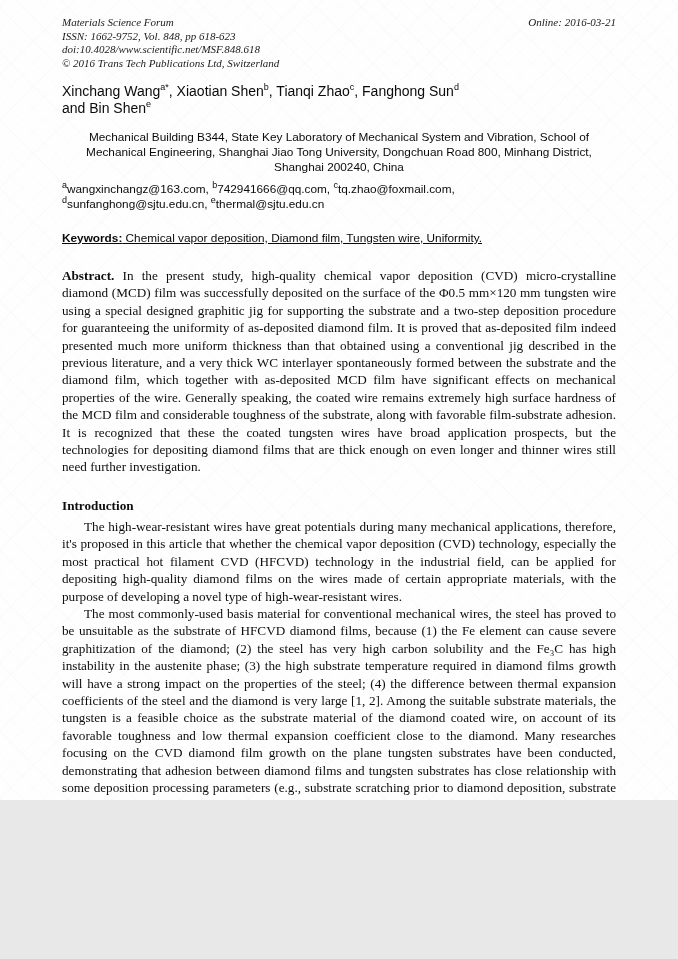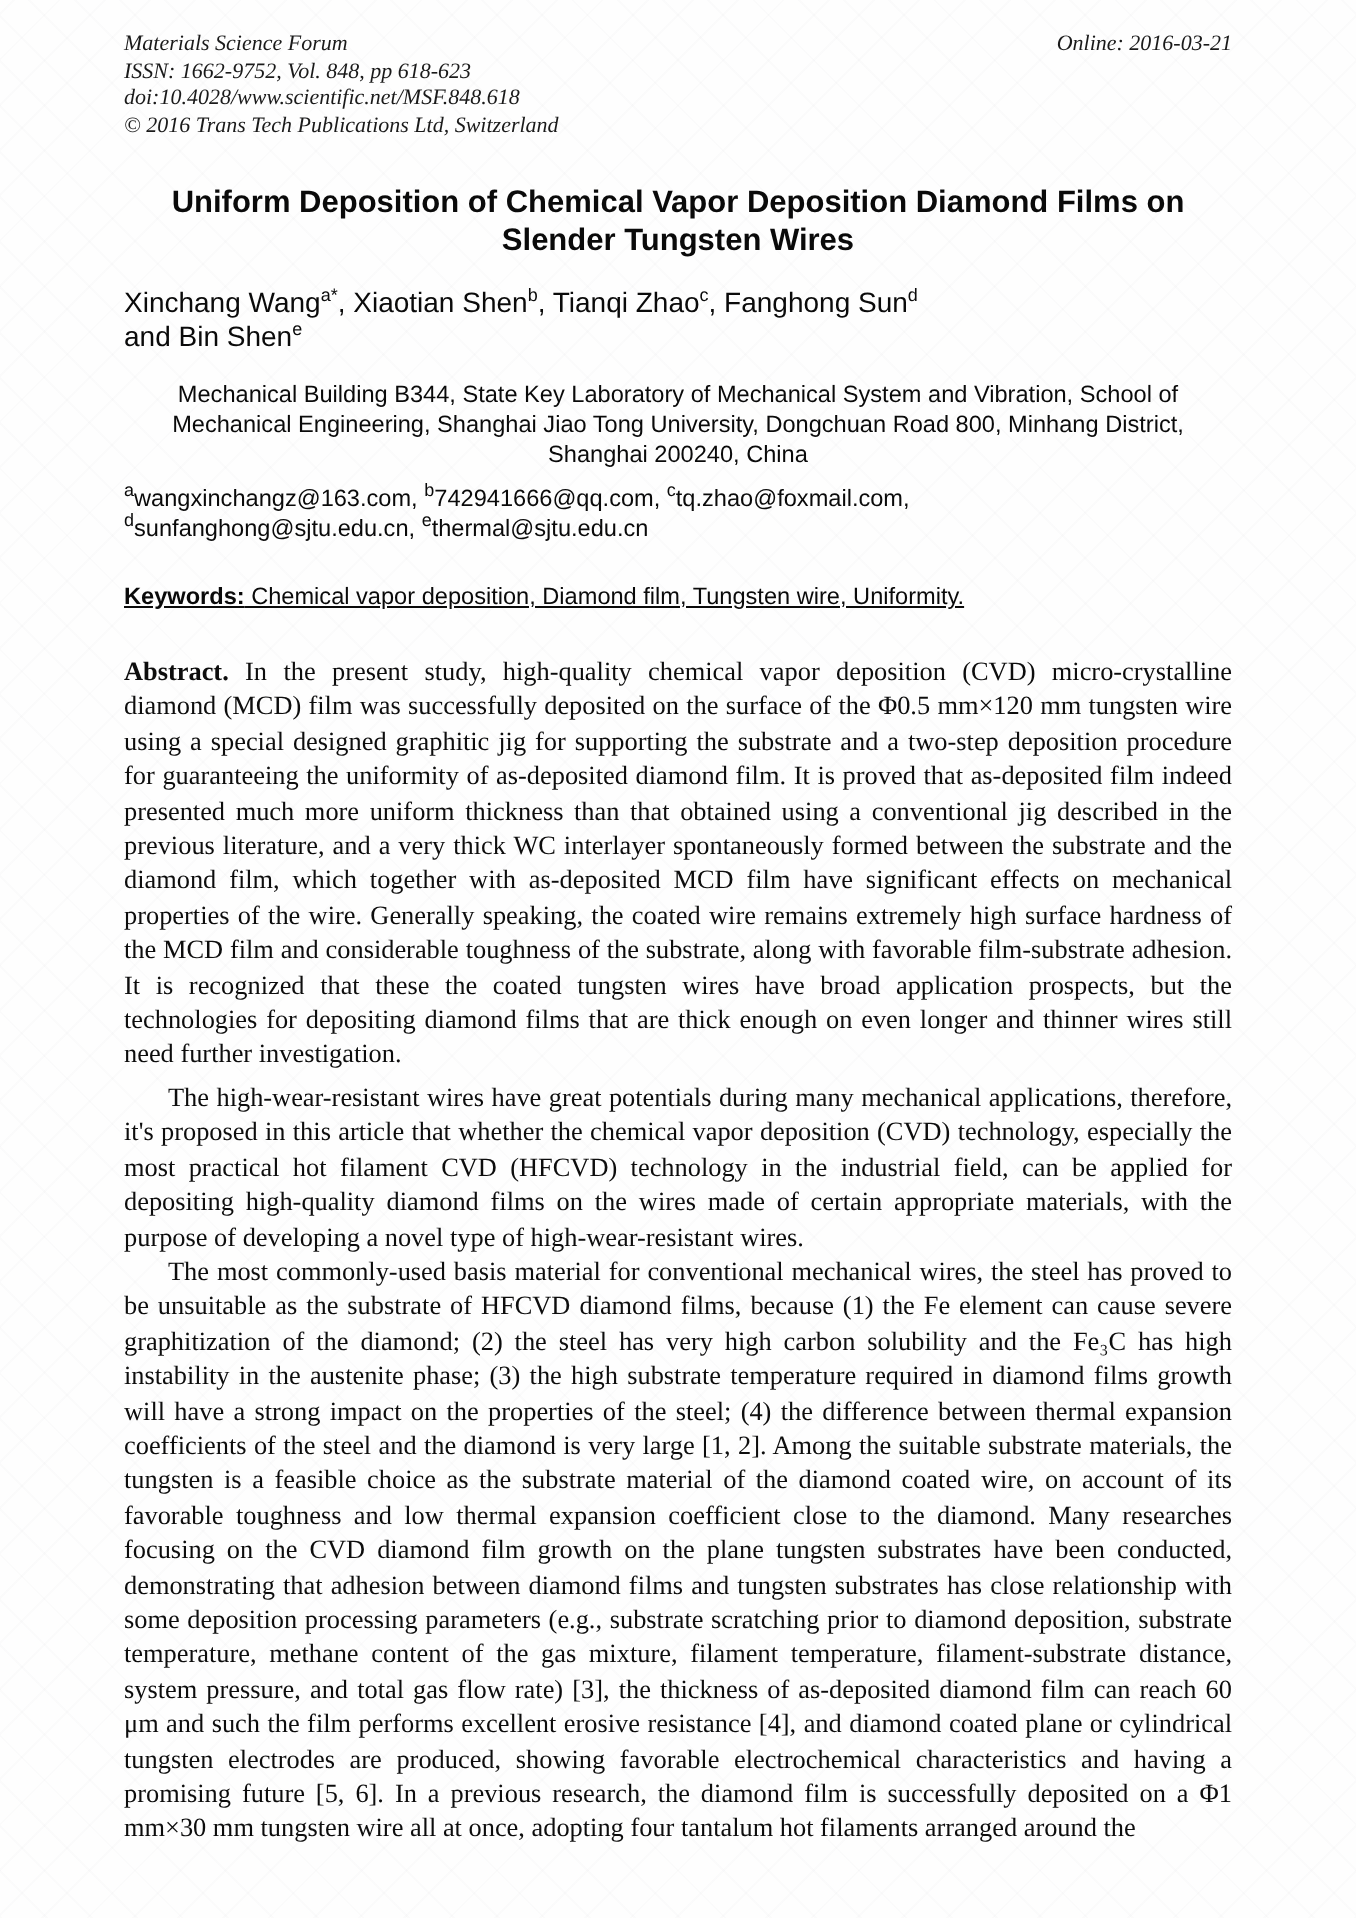--- a/index.html
+++ b/index.html
@@ -1,19 +1,19 @@
 <!DOCTYPE html>
 <html><head>
 <meta charset="utf-8">
 <style>
   html, body { margin: 0; padding: 0; background: #e8e8e8; }
   .page {
     position: relative;
     width: 678px;
-    height: 959px;
+    height: 800px;
     margin: 0 auto;
     box-sizing: border-box;
     padding: 16px 62px 0 62px;
     background:
       repeating-linear-gradient(45deg, rgba(120,120,130,0.022) 0 1px, transparent 1px 16px),
       repeating-linear-gradient(-45deg, rgba(120,120,130,0.022) 0 1px, transparent 1px 16px),
       #fefefe;
     overflow: hidden;
     color: #111;
   }
@@ -83,21 +83,20 @@
   <div class="jheader">
     <div class="jheader-left">
       <div>Materials Science Forum</div>
       <div>ISSN: 1662-9752, Vol. 848, pp 618-623</div>
       <div>doi:10.4028/www.scientific.net/MSF.848.618</div>
       <div>© 2016 Trans Tech Publications Ltd, Switzerland</div>
     </div>
     <div class="jheader-right">Online: 2016-03-21</div>
   </div>
 
-  <div class="title">Uniform Deposition of Chemical Vapor Deposition Diamond Films on Slender Tungsten Wires</div>
 
   <div class="authors">
     <span>Xinchang Wang</span><sup>a*</sup><span>, Xiaotian Shen</span><sup>b</sup><span>, Tianqi Zhao</span><sup>c</sup><span>, Fanghong Sun</span><sup>d</sup><br>
     <span>and Bin Shen</span><sup>e</sup>
   </div>
 
   <div class="affiliation">Mechanical Building B344, State Key Laboratory of Mechanical System and Vibration, School of Mechanical Engineering, Shanghai Jiao Tong University, Dongchuan Road 800, Minhang District, Shanghai 200240, China</div>
 
   <div class="emails">
     <sup>a</sup><span>wangxinchangz@163.com, </span><sup>b</sup><span>742941666@qq.com, </span><sup>c</sup><span>tq.zhao@foxmail.com,</span><br>
@@ -105,19 +104,20 @@
   </div>
 
   <div class="keywords">
     <b>Keywords:</b><span> Chemical vapor deposition, Diamond film, Tungsten wire, Uniformity.</span>
   </div>
 
   <div class="bodytext abstract">
     <span class="runin">Abstract.</span><span> In the present study, high-quality chemical vapor deposition (CVD) micro-crystalline diamond (MCD) film was successfully deposited on the surface of the Φ0.5 mm×120 mm tungsten wire using a special designed graphitic jig for supporting the substrate and a two-step deposition procedure for guaranteeing the uniformity of as-deposited diamond film.  It is proved that as-deposited film indeed presented much more uniform thickness than that obtained using a conventional jig described in the previous literature, and a very thick WC interlayer spontaneously formed between the substrate and the diamond film, which together with as-deposited MCD film have significant effects on mechanical properties of the wire. Generally speaking, the coated wire remains extremely high surface hardness of the MCD film and considerable toughness of the substrate, along with favorable film-substrate adhesion. It is recognized that these the coated tungsten wires have broad application prospects, but the technologies for depositing diamond films that are thick enough on even longer and thinner wires still need further investigation.</span>
   </div>
 
+  <div class="section-heading">Introduction</div>
 
   <div class="bodytext intro-block">
     <p class="para">The high-wear-resistant wires have great potentials during many mechanical applications, therefore, it's proposed in this article that whether the chemical vapor deposition (CVD) technology, especially the most practical hot filament CVD (HFCVD) technology in the industrial field, can be applied for depositing high-quality diamond films on the wires made of certain appropriate materials, with the purpose of developing a novel type of high-wear-resistant wires.</p>
     <p class="para">The most commonly-used basis material for conventional mechanical wires, the steel has proved to be unsuitable as the substrate of HFCVD diamond films, because (1) the Fe element can cause severe graphitization of the diamond; (2) the steel has very high carbon solubility and the Fe₃C has high instability in the austenite phase; (3) the high substrate temperature required in diamond films growth will have a strong impact on the properties of the steel; (4) the difference between thermal expansion coefficients of the steel and the diamond is very large [1, 2]. Among the suitable substrate materials, the tungsten is a feasible choice as the substrate material of the diamond coated wire, on account of its favorable toughness and low thermal expansion coefficient close to the diamond. Many researches focusing on the CVD diamond film growth on the plane tungsten substrates have been conducted, demonstrating that adhesion between diamond films and tungsten substrates has close relationship with some deposition processing parameters (e.g., substrate scratching prior to diamond deposition, substrate temperature, methane content of the gas mixture, filament temperature, filament-substrate distance, system pressure, and total gas flow rate) [3], the thickness of as-deposited diamond film can reach 60 μm and such the film performs excellent erosive resistance [4], and diamond coated plane or cylindrical tungsten electrodes are produced, showing favorable electrochemical characteristics and having a promising future [5, 6]. In a previous research, the diamond film is successfully deposited on a Φ1 mm×30 mm tungsten wire all at once, adopting four tantalum hot filaments arranged around the</p>
   </div>
 
 </div>
 
 </body></html>

